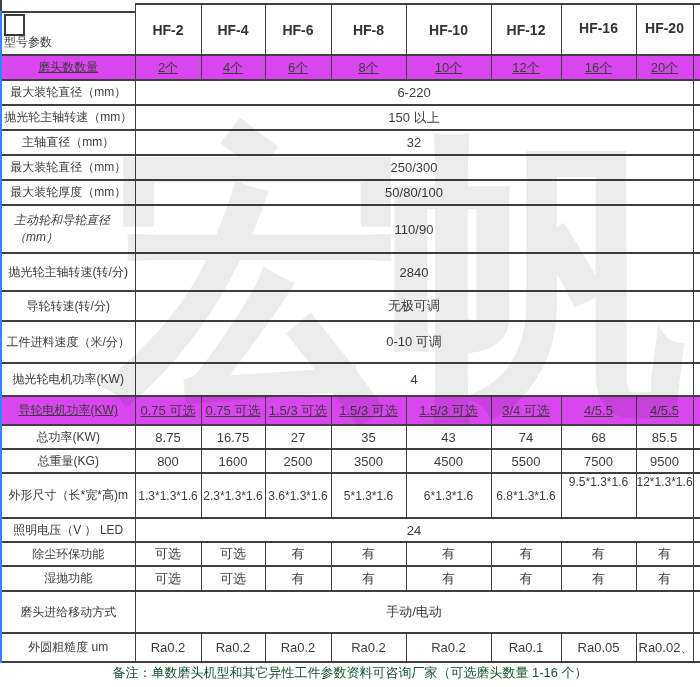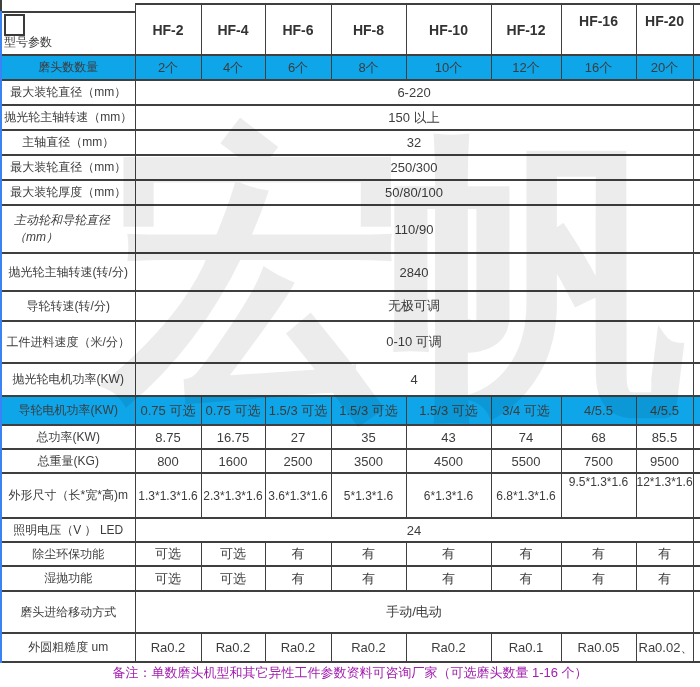--- a/index.html
+++ b/index.html
@@ -23,31 +23,31 @@
   }
   td{
     border:1px solid #3f3f3f;border-top:2px solid #3f3f3f;
     padding:1px 2px;text-align:center;vertical-align:middle;
     font-size:13px;overflow:hidden;
   }
   td.first{border-left:2px solid #3b82f6;}
   td.label{font-size:12px;white-space:pre-line;}
   td.label.left{text-align:left;padding-left:12px;font-style:italic;}
   td.model{font-weight:bold;font-size:14px;color:#333;}
-  td.vtop{vertical-align:top;padding-top:8px;}
+  td.vtop{vertical-align:top;padding-top:15px;}
   td.small{font-size:12px;padding:1px 0;margin-left:48px;}
-  tr.shade td{background:#0ea5e9;}
+  tr.shade td{background:#d946ef;text-decoration:underline;}
   
   td.model-cell{border-top:none;position:relative;vertical-align:bottom;text-align:left;padding:0;}
   td.model-cell::before{content:"";position:absolute;left:-2px;right:-1px;top:7px;height:2px;background:#3f3f3f;}
   .empty-box{position:absolute;left:2px;top:10px;width:17px;height:18px;border:2px solid #3a3a3a;background:#fff;}
   .model-label{display:block;font-size:12px;font-weight:normal;color:#3d3d3d;padding:0 0 3px 2px;}
   .note{
     position:absolute;left:0;top:664px;width:700px;z-index:6;
-    text-align:center;font-size:13px;color:#a21caf;
+    text-align:center;font-size:13px;color:#14532d;
   }
 </style>
 </head>
 <body>
 
 <div class="watermark">宏帆</div>
 <div class="top-tick"></div>
 
 <table class="spec">
   <colgroup>

